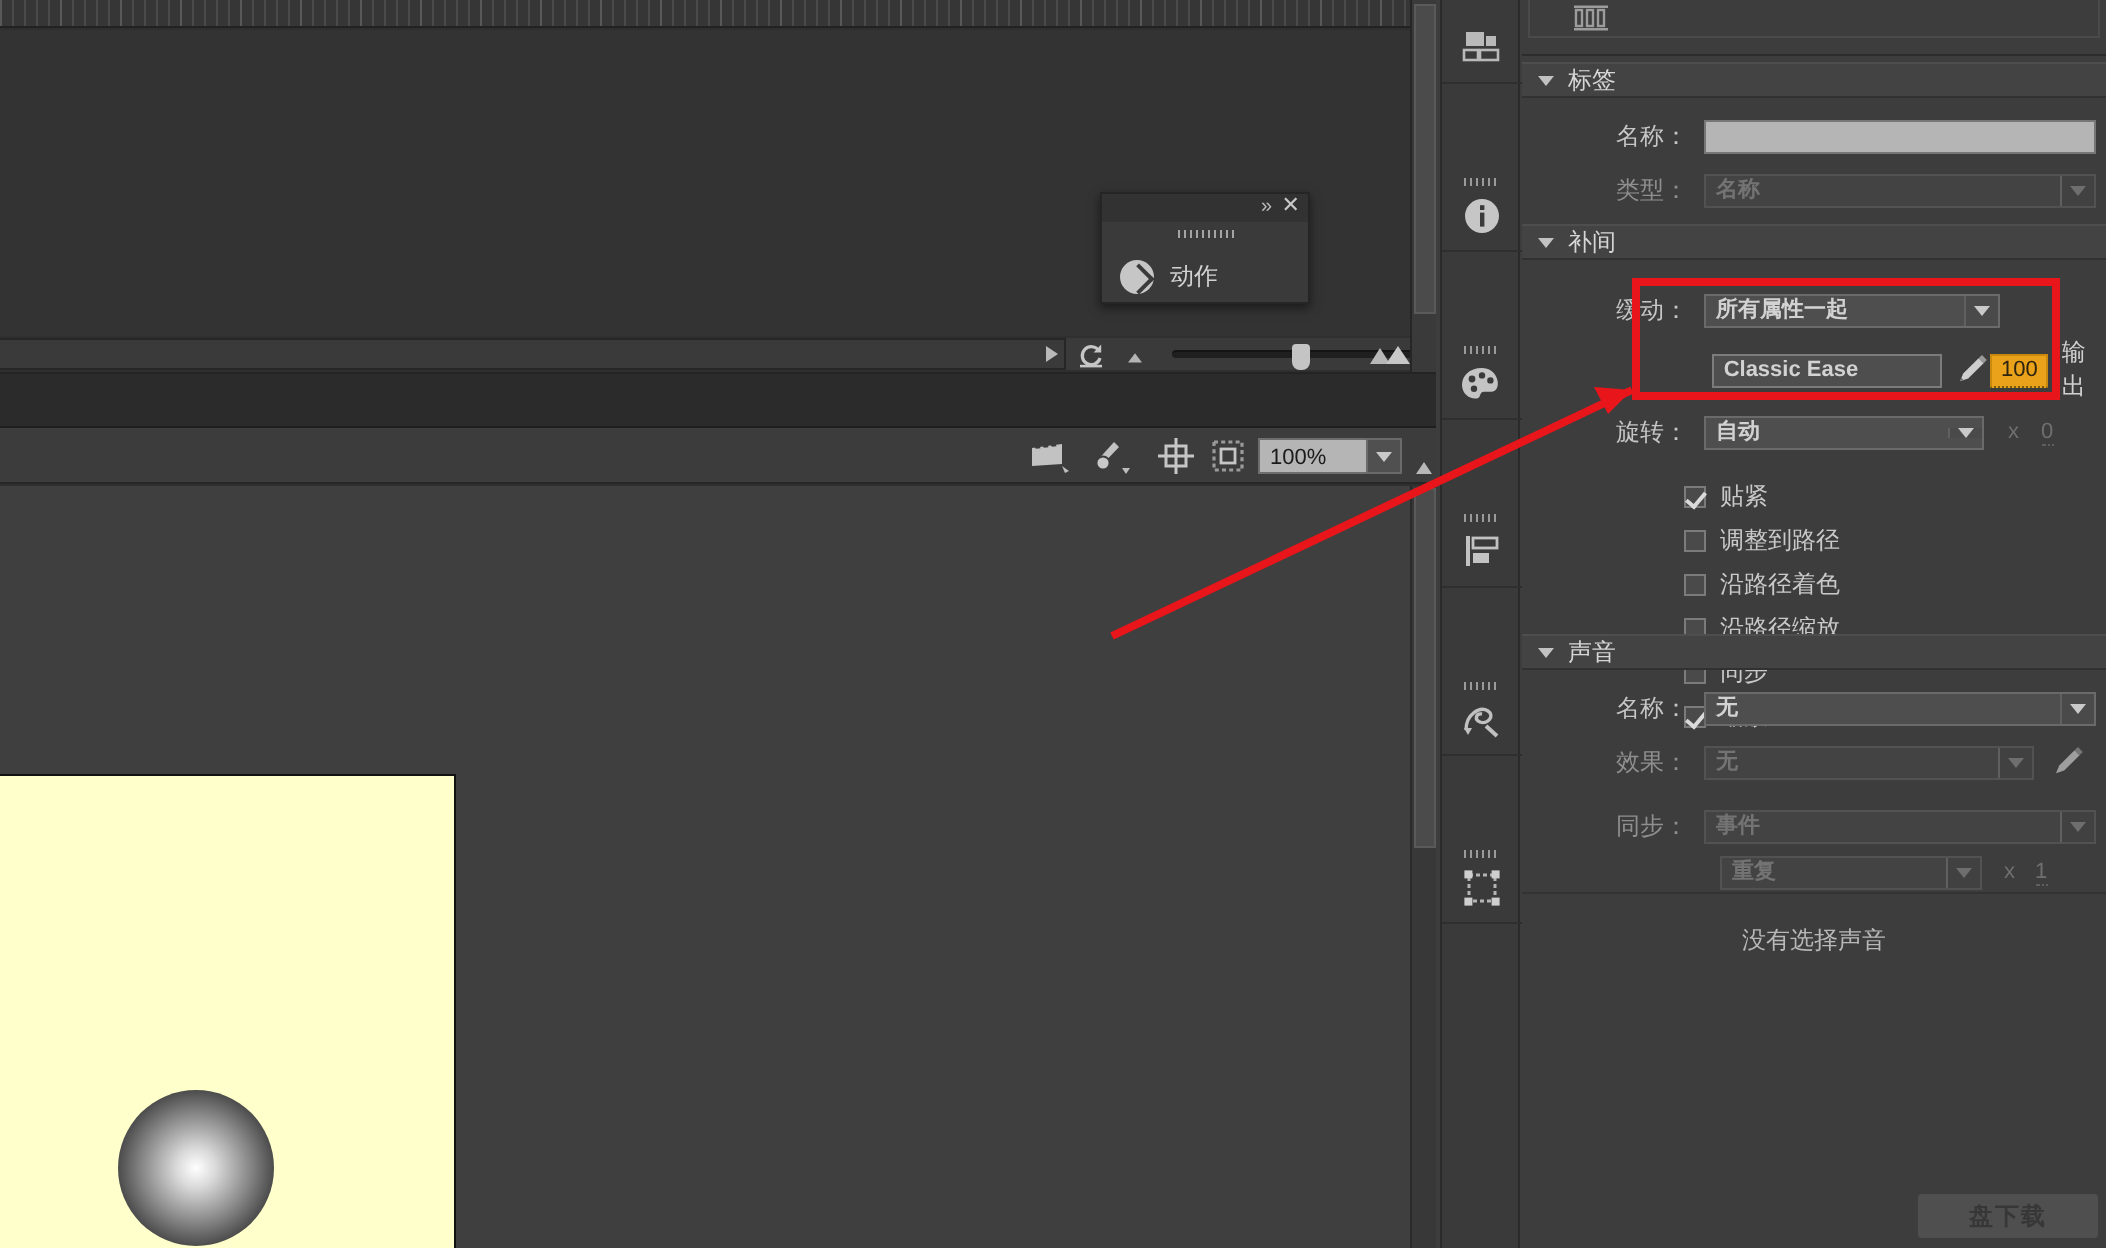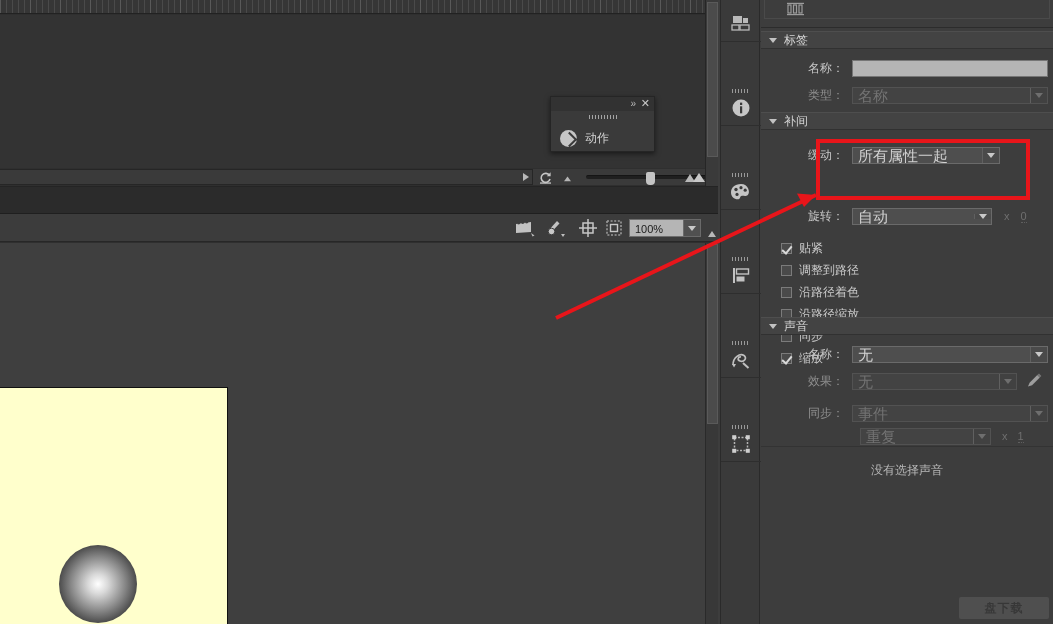--- a/index.html
+++ b/index.html
@@ -111,37 +111,37 @@
       border-left:4px solid transparent;border-right:4px solid transparent; margin-right:7px; }
   .sec-title { font-size:12px; color:#d6d6d6; }
 
   .row { display:flex; align-items:center; height:26px; padding-left:28px; }
   .row-lbl { width:63px; text-align:right; padding-right:8px; font-size:12px; color:#c6c6c6; }
   .row-lbl.dim { color:#8f8f8f; }
 
   .txt-input { height:17px; background:#b5b5b5; border:1px solid #767676;
       color:#1b1b1b; font-size:11px; line-height:15px; padding-left:4px; }
   .combo { height:17px; display:flex; border:1px solid #6a6a6a; background:#4e4e4e; }
-  .combo .val { flex:1; font-size:15px; line-height:15px; padding-left:5px; color:#d2d2d2; }
+  .combo .val { flex:1; font-size:11px; line-height:15px; padding-left:5px; color:#d2d2d2;font-weight:bold; }
   .combo .arw { width:17px; border-left:1px solid #606060; background:#4a4a4a;
       display:flex;align-items:center;justify-content:center; }
   .combo .arw i { width:0;height:0;border-top:5px solid #c9c9c9;
       border-left:4px solid transparent;border-right:4px solid transparent; }
   .combo.disabled { background:#434343; border-color:#525252; }
   .combo.disabled .val { color:#737373; }
   .combo.disabled .arw { background:#414141; }
   .combo.disabled .arw i { border-top-color:#6e6e6e; }
 
   .pencil { width:18px; height:18px; position:relative; margin-left:6px; }
   .num-hl { background:#E9A21A; color:#2e2410; font-size:11px; line-height:15px;
       height:17px; padding:0 4px; border:1px solid #c98a0d;
       border-bottom:1px dotted #7a5c08; }
   .side-lbl { font-size:12px; color:#d0d0d0; margin-left:7px; }
 
-  .cb-grid { display:flex; flex-wrap:wrap; padding:6px 0 4px 20px; }
+  .cb-grid { display:flex; flex-wrap:wrap; padding:6px 0 4px 20px;justify-content:center; }
   .cb { width:150px; height:22px; display:flex; align-items:center; }
   .cb .box { width:11px; height:11px; background:#4a4a4a; border:1px solid #7b7b7b;
       margin-right:7px; position:relative; }
   .cb.on .box:after { content:""; position:absolute; left:2px; top:0px; width:4px; height:8px;
       border-right:2px solid #dadada; border-bottom:2px solid #dadada; transform:rotate(40deg); }
   .cb .t { font-size:12px; color:#c9c9c9; }
 
   .sep { height:1px; background:#333; }
   .dim-txt { color:#6f6f6f; }
 
@@ -480,20 +480,35 @@
     <div class="row" style="position:absolute;top:142px;left:0;width:292px;">
       <span class="row-lbl">缓动：</span>
       <div class="combo" style="width:148px;">
         <span class="val">所有属性一起</span>
         <span class="arw">
             <i></i>
           </span>
       </div>
     </div>
 
+    <div class="row" style="position:absolute;top:172px;left:0;width:292px;">
+      <span class="row-lbl"></span>
+      <div class="combo" style="width:125px;margin-left:8px;border-color:#7c7c7c;">
+        <span class="val">Classic Ease</span>
+      </div>
+      <span class="pencil">
+        <svg width="18" height="18" viewBox="0 0 18 18">
+          <path d="M3 14.6 L4.6 10.8 L12.3 3.1 L14.8 5.6 L7.1 13.3 Z" fill="#cfcfcf"></path>
+          <path d="M12.3 3.1 L14 1.5 L16.4 4 L14.8 5.6 Z" fill="#9a9a9a"></path>
+          <path d="M3 14.6 L4.7 14 L3.6 12.9 Z" fill="#6d6d6d"></path>
+        </svg>
+      </span>
+      <span class="num-hl">100</span>
+      <span class="side-lbl">输出</span>
+    </div>
 
     <div class="row" style="position:absolute;top:203px;left:0;width:292px;">
       <span class="row-lbl">旋转：</span>
       <div class="combo" style="width:140px;align-items:center;">
         <span class="val">自动</span>
         <span class="arw">
             <i></i>
           </span>
       </div>
       <span class="dim-txt" style="margin-left:12px;font-size:11px;">x</span>

